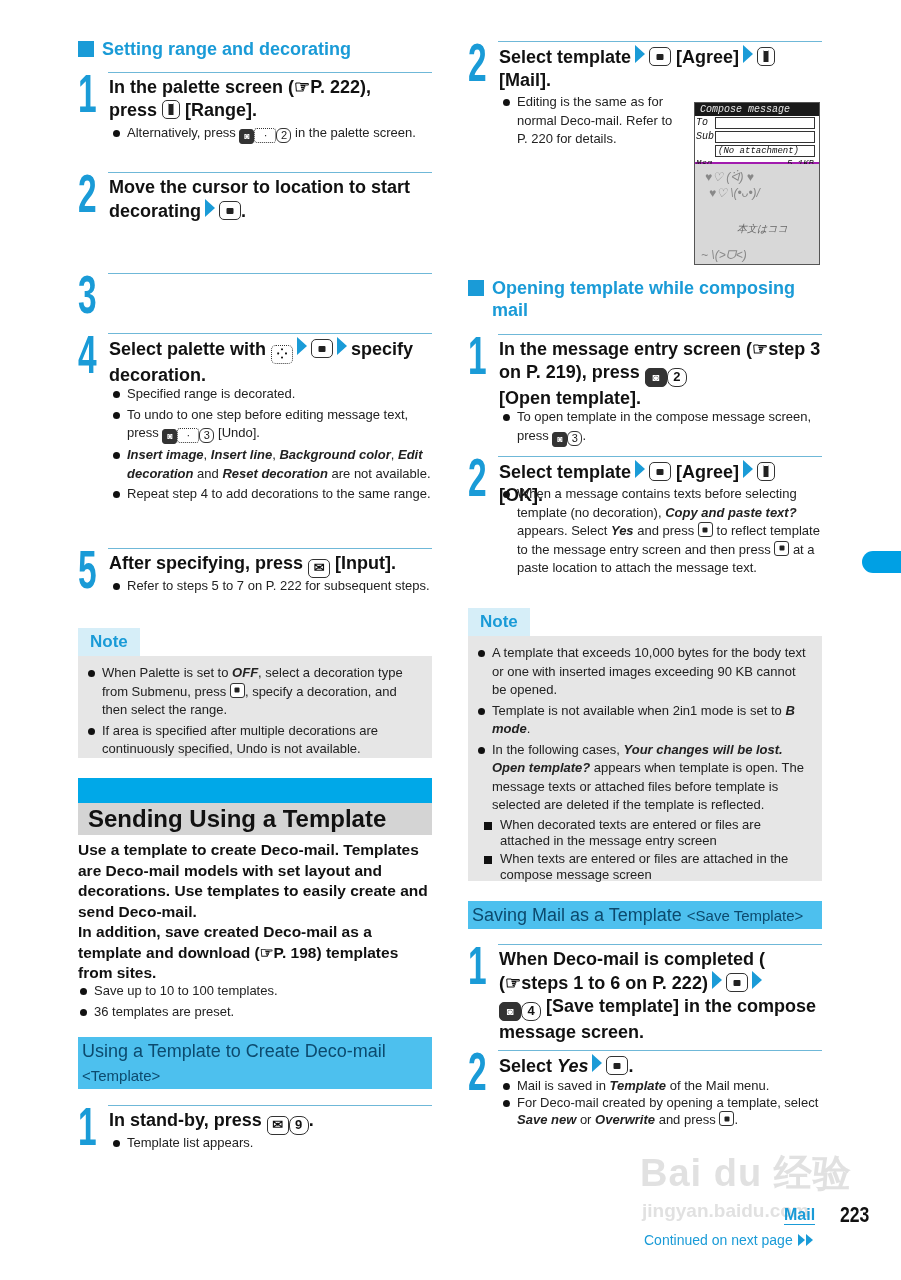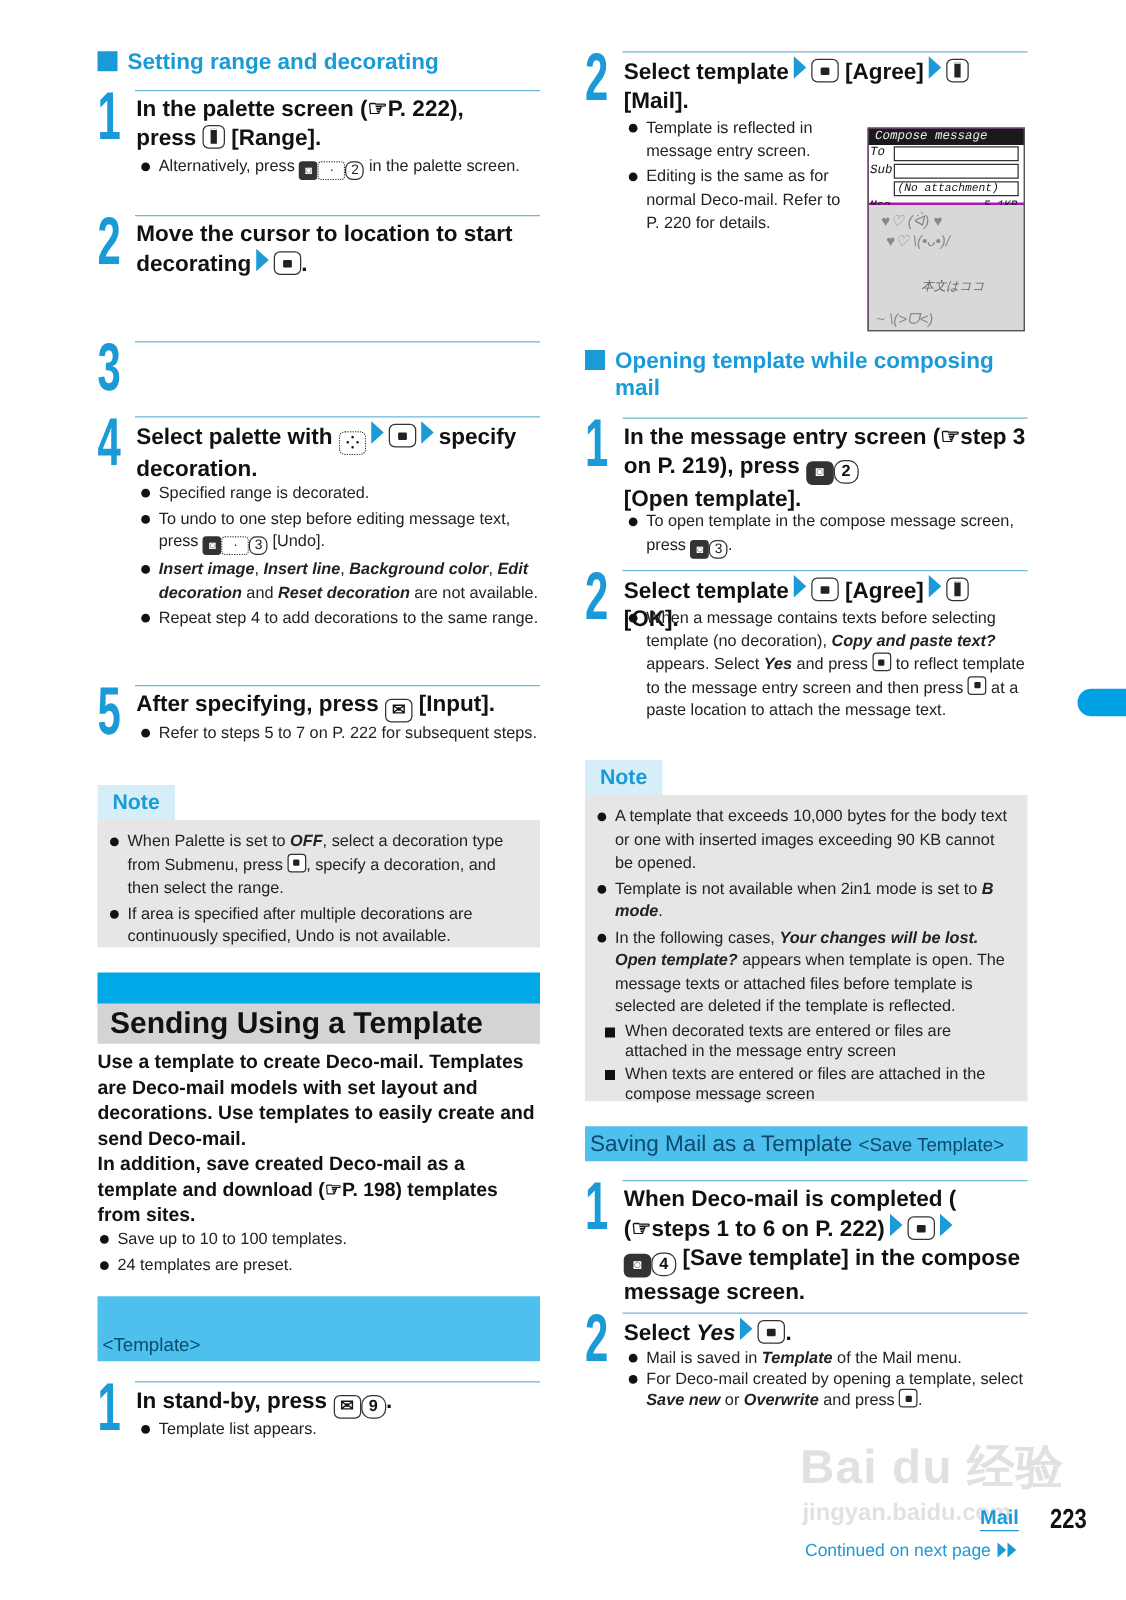--- a/index.html
+++ b/index.html
@@ -140,25 +140,25 @@
 
   <div class="banner-bar" style="top:778px;height:25px;"></div>
   <div class="banner-title" style="top:803px;height:32px;">Sending Using a Template</div>
 
   <div class="intro" style="top:840px;">
     <span>Use a template to create Deco-mail. Templates are Deco-mail models with set layout and decorations. Use templates to easily create and send Deco-mail.</span><br>
     <span>In addition, save created Deco-mail as a template and download (</span><span>☞</span><span>P. 198) templates from sites.</span>
   </div>
   <ul class="bullets" style="top:982px;left:0;">
     <li>Save up to 10 to 100 templates.</li>
-    <li>24 templates are preset.</li>
+    <li>36 templates are preset.</li>
   </ul>
 
   <div class="sec-head" style="top:1037px;height:52px;">
-    <br><small>&lt;Template&gt;</small>
+    <span>Using a Template to Create Deco-mail</span><br><small>&lt;Template&gt;</small>
   </div>
 
   <div class="step" style="top:1105px;height:50px;">
     <div class="num">1</div>
     <div class="rule"></div>
     <div class="title">
       <span>In stand-by, press</span> <span class="key mail"></span><span class="key round">9</span><span>.</span>
     </div>
     <ul class="bullets" style="top:29px;">
       <li>Template list appears.</li>
@@ -169,21 +169,20 @@
 <div class="col col-right">
 
   <div class="step" style="top:41px;height:150px;">
     <div class="num">2</div>
     <div class="rule"></div>
     <div class="title">
       <span>Select template</span><span class="arrow"></span><span class="key center"></span> <span>[Agree]</span><span class="arrow"></span><span class="key menu"></span><br>
       <span>[Mail].</span>
     </div>
     <ul class="bullets" style="top:52px;right:140px;">
-      <li>Template is reflected in message entry screen.</li>
       <li>Editing is the same as for normal Deco-mail. Refer to P. 220 for details.</li>
     </ul>
   </div>
 
   <div class="subhead" style="top:277px;left:0;width:354px;">
     <span class="sq"></span>
     <span>Opening template while composing mail</span>
   </div>
 
   <div class="step" style="top:334px;height:115px;">

